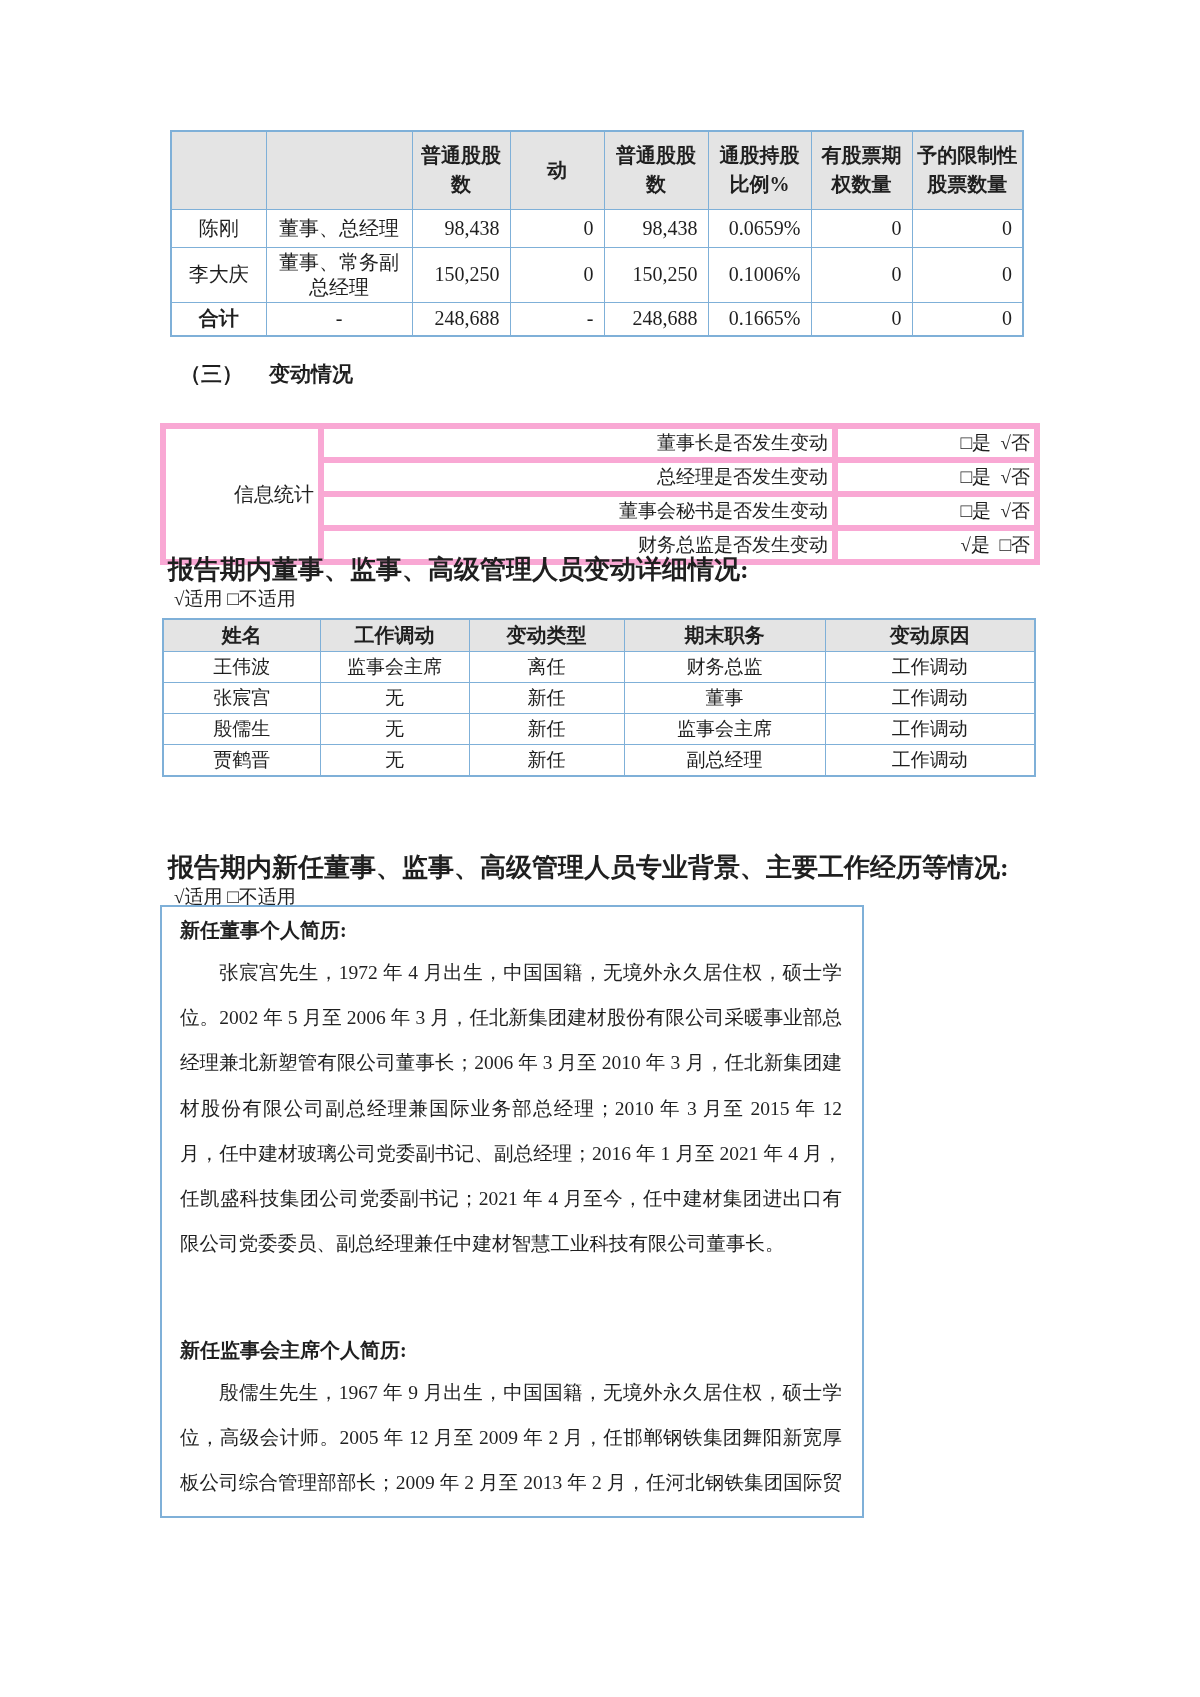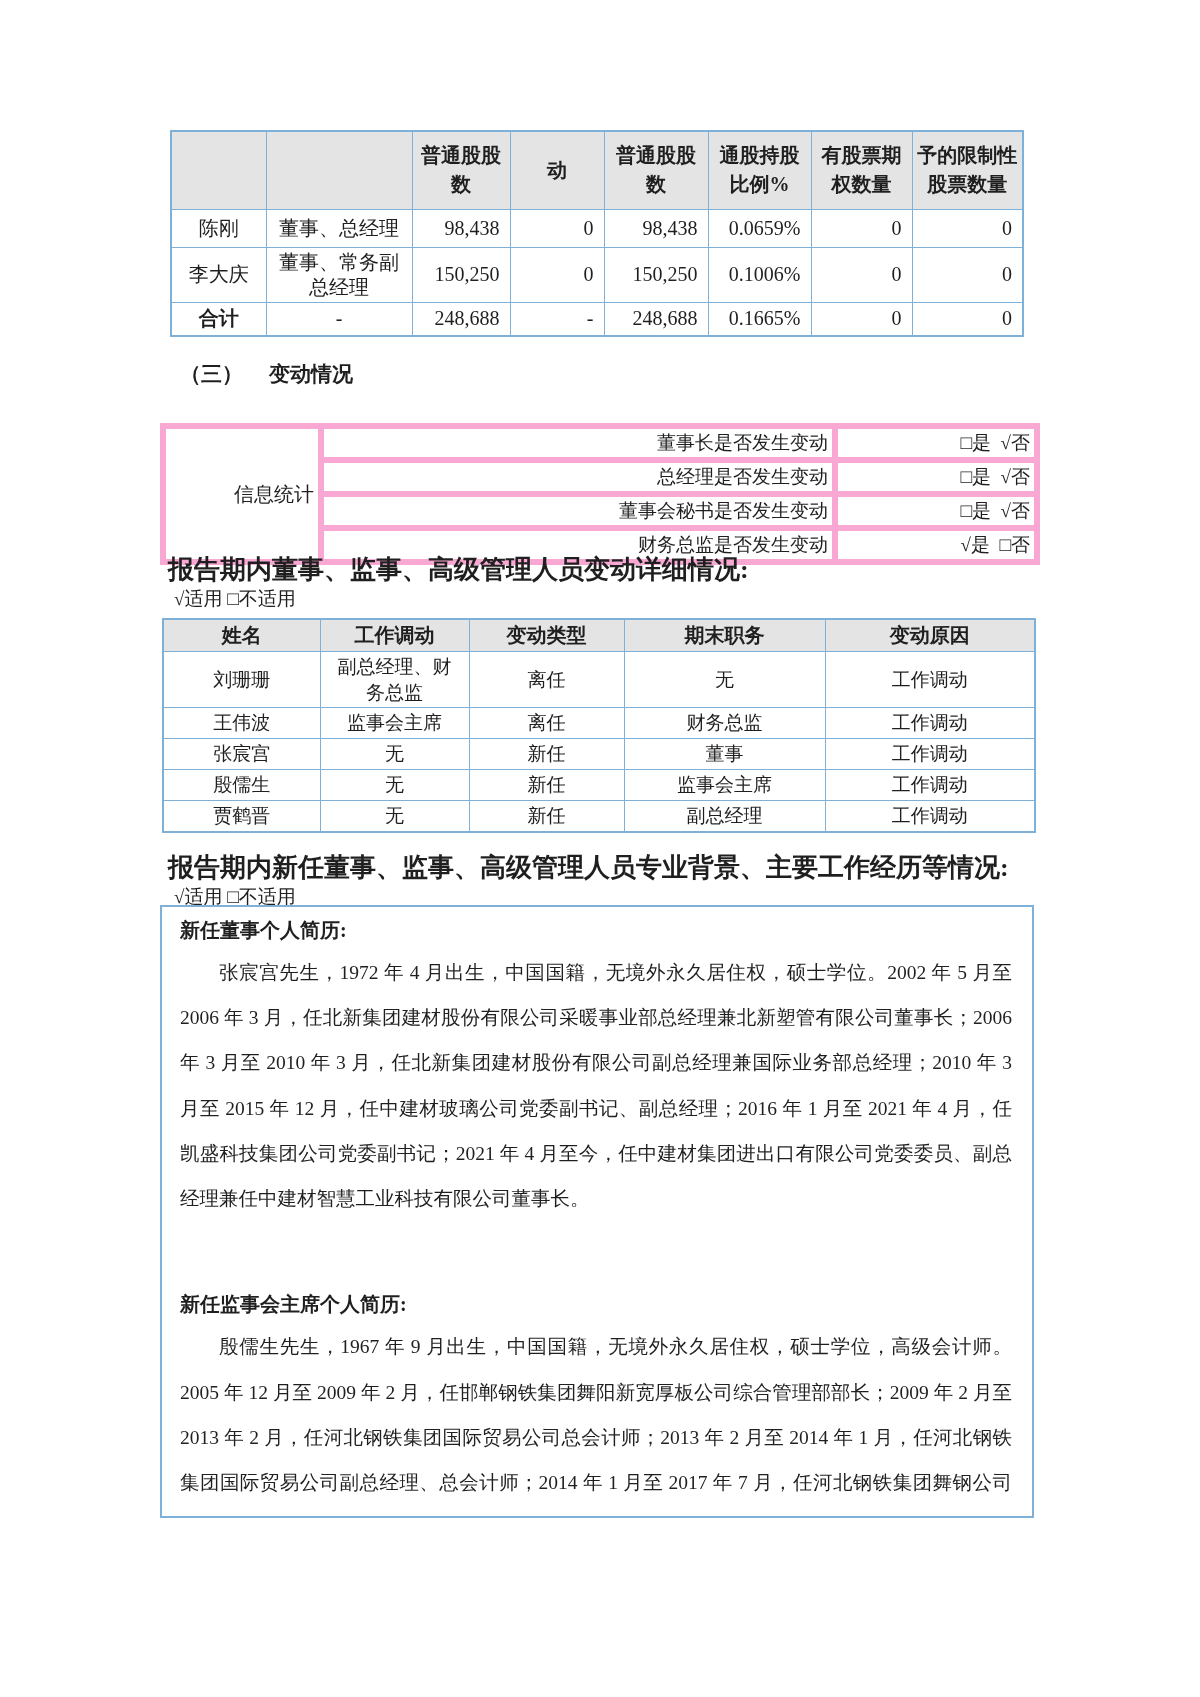--- a/index.html
+++ b/index.html
@@ -35,21 +35,21 @@
   .intro { position:absolute; left:168px; font-size:26px; font-weight:bold; }
   .applicable { position:absolute; left:174px; font-size:19px; }
   
   .t3 { position:absolute; left:162px; top:618px; width:872px; border:2px solid #7fb0d8; }
   .t3 td { border:1px solid #7fb0d8; font-size:19px; text-align:center; padding:2px 16px; }
   .t3 .hdr { background:#e4e4e4; font-weight:bold; height:32px; font-size:20px; }
   .t3 .tall td { height:56px; line-height:1.35; }
   .t3 .short td { height:31px;margin-top:30px; }
   
   .bio-box {
-    position:absolute; left:160px; top:905px; width:874px; height:613px;
+    position:absolute; left:160px; top:905px; width:704px; height:613px;
     border:2px solid #7fb0d8; padding:8px 20px 10px 18px; overflow:hidden;
   }
   .bio-heading { font-size:20px; font-weight:bold; margin:2px 0 0 0; }
   .bio-heading.second { margin-top:70px; }
   .bio-para {
     font-size:19.5px; line-height:2.32; text-align:justify; text-indent:2em;
     margin:6px 0 0 0;
   }
 </style>
 </head>
@@ -155,27 +155,20 @@
         <col style="width:210px">
     </colgroup>
     <tbody>
         <tr>
       <td class="hdr">姓名</td>
       <td class="hdr">工作调动</td>
       <td class="hdr">变动类型</td>
       <td class="hdr">期末职务</td>
       <td class="hdr">变动原因</td>
     </tr>
-    <tr class="tall">
-      <td>刘珊珊</td>
-      <td>副总经理、财务总监</td>
-      <td>离任</td>
-      <td>无</td>
-      <td>工作调动</td>
-    </tr>
     <tr class="short">
       <td>王伟波</td>
       <td>监事会主席</td>
       <td>离任</td>
       <td>财务总监</td>
       <td>工作调动</td>
     </tr>
     <tr class="short">
       <td>张宸宫</td>
       <td>无</td>

